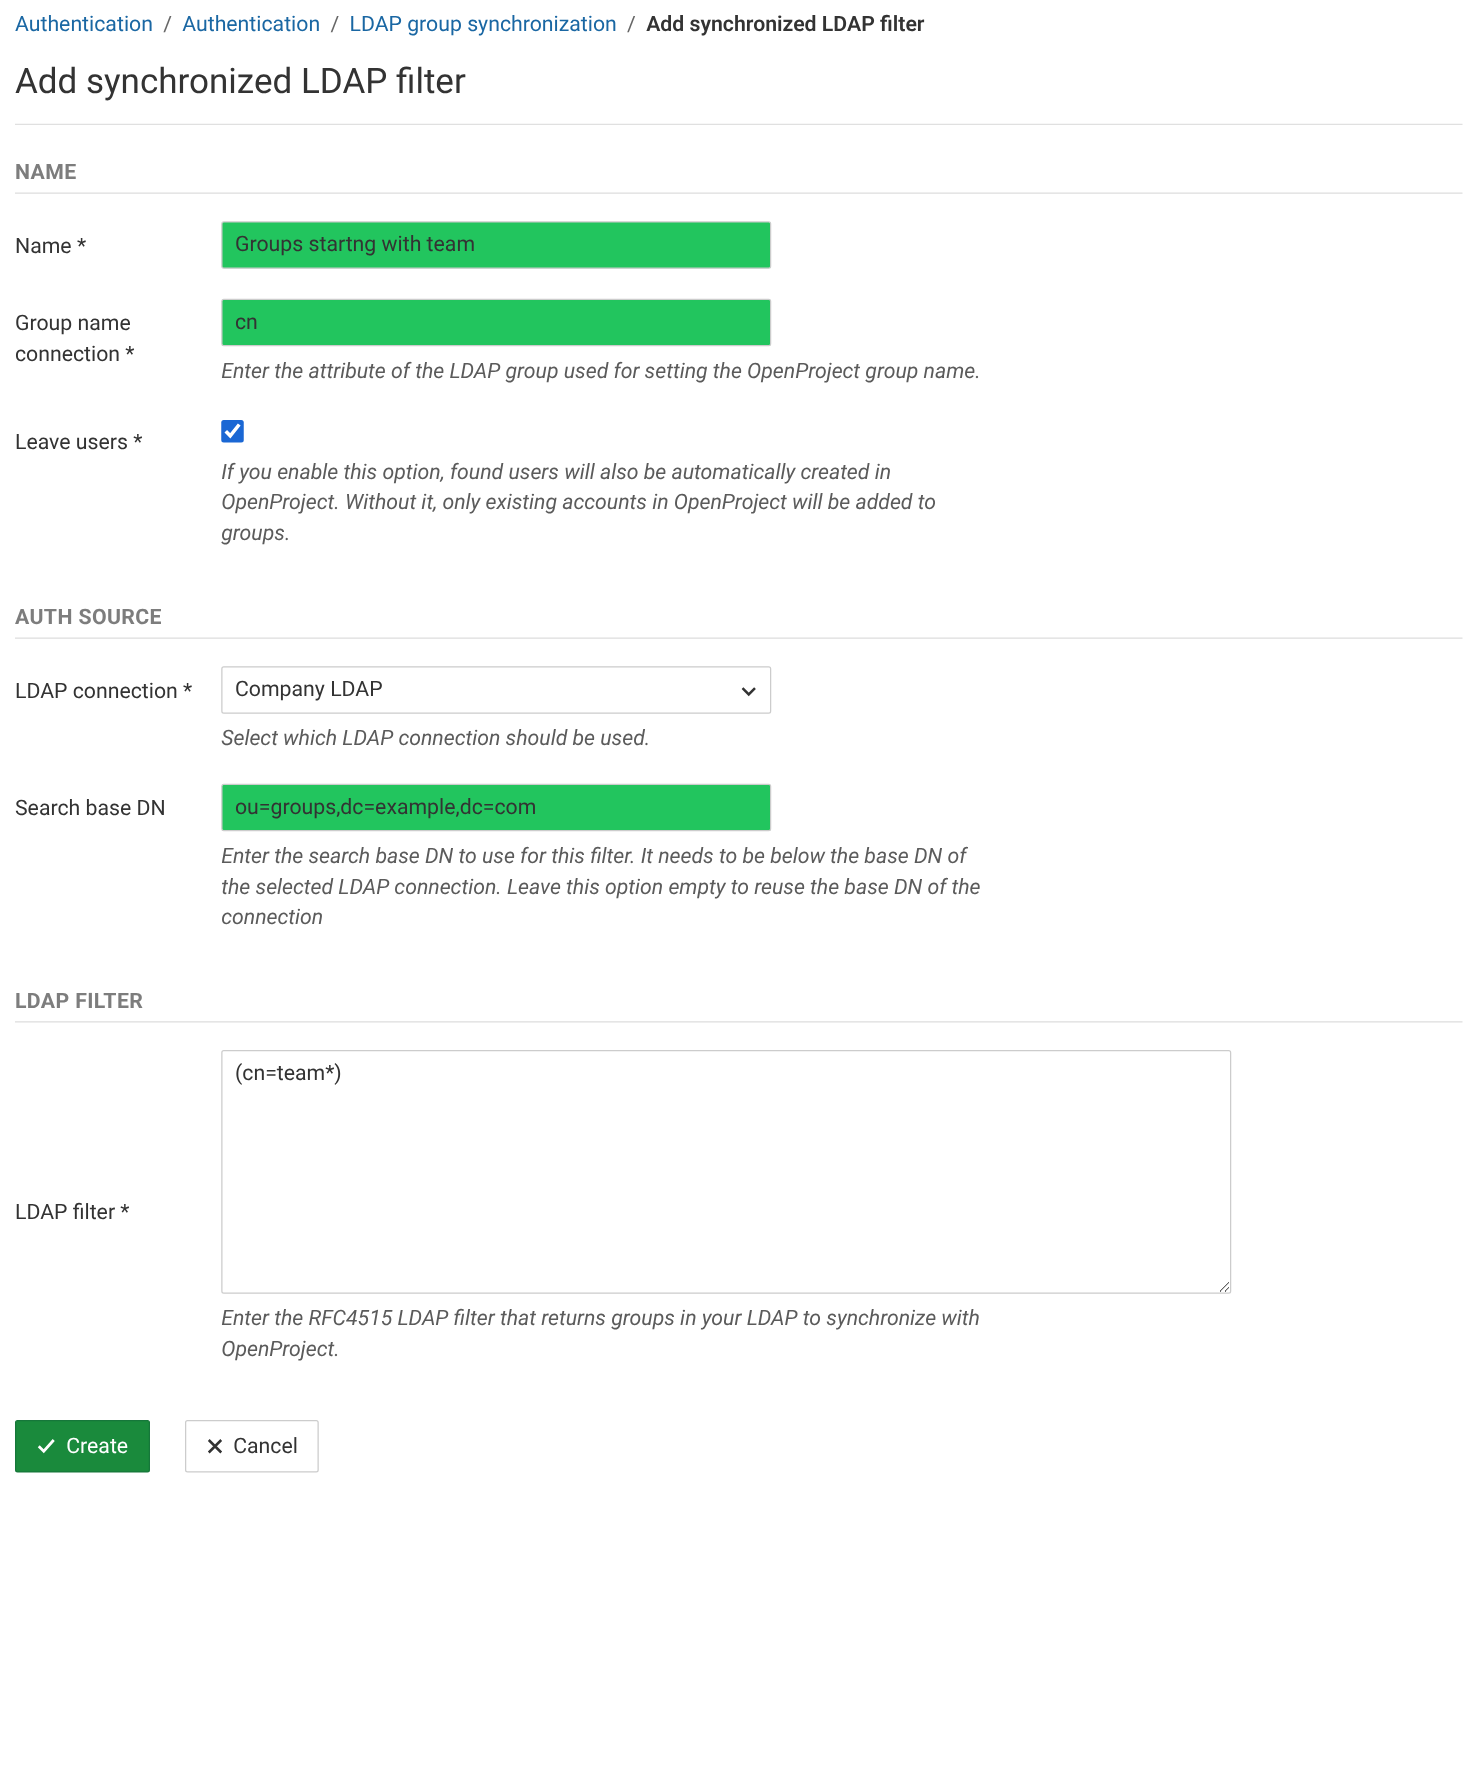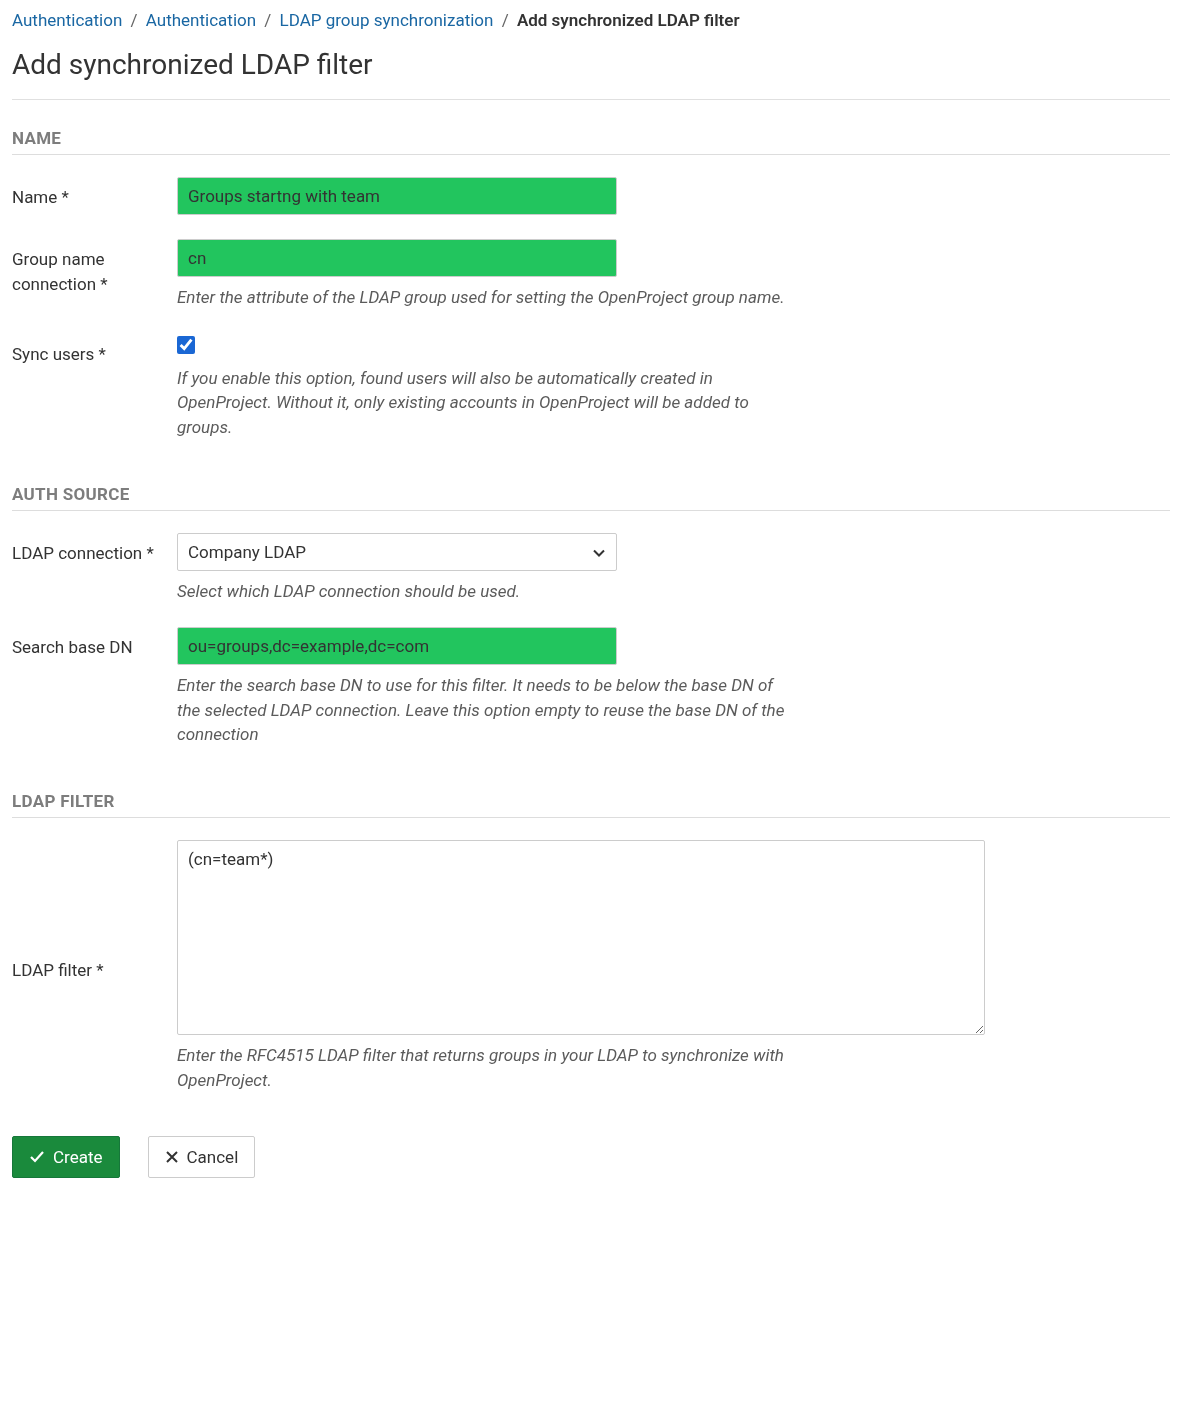--- a/index.html
+++ b/index.html
@@ -198,21 +198,21 @@
 
 <div class="form-row">
   <div class="form-label">Group name connection *</div>
   <div class="form-control-wrap narrow">
     <input type="text" class="text-input" value="cn" style="">
     <div class="help-text">Enter the attribute of the LDAP group used for setting the OpenProject group name.</div>
   </div>
 </div>
 
 <div class="form-row">
-  <div class="form-label">Sync users *</div>
+  <div class="form-label">Leave users *</div>
   <div class="form-control-wrap">
     <input type="checkbox" class="checkbox-input" checked="" style="">
     <div class="help-text">If you enable this option, found users will also be automatically created in OpenProject. Without it, only existing accounts in OpenProject will be added to groups.</div>
   </div>
 </div>
 
 <div class="section-header">Auth source</div>
 
 <div class="form-row">
   <div class="form-label">LDAP connection *</div>

